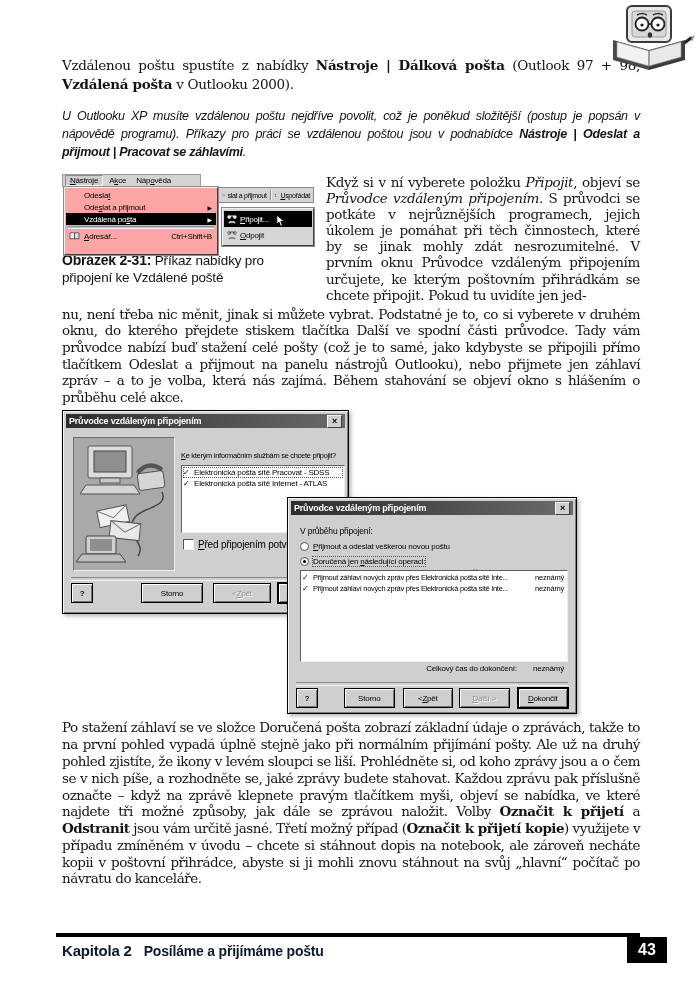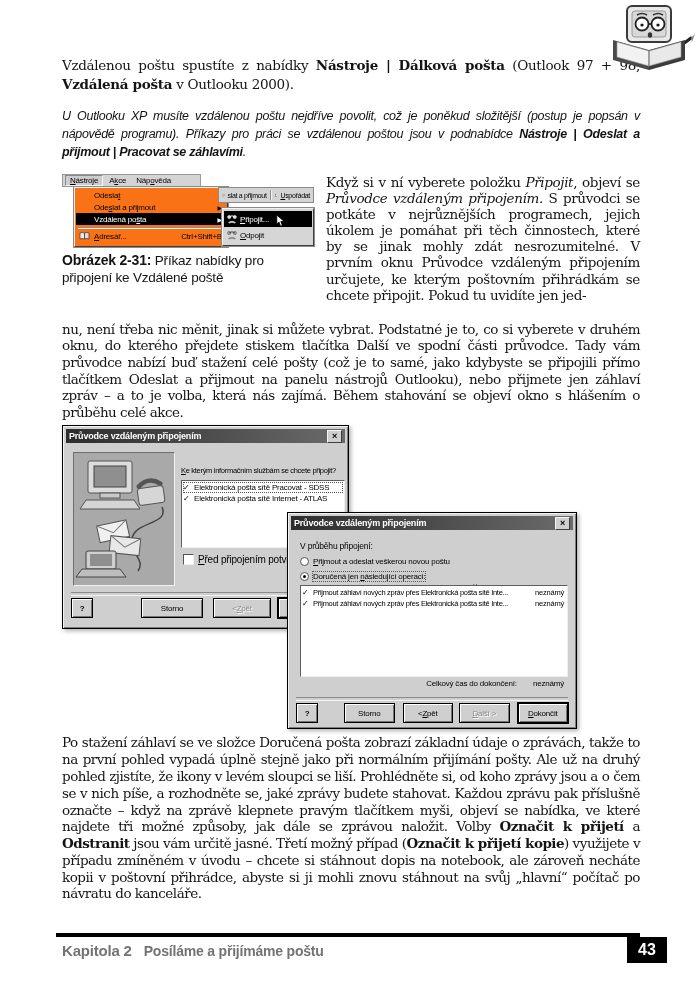--- a/index.html
+++ b/index.html
@@ -7,35 +7,35 @@
         box-sizing:border-box;padding:56px 60px 0 62px;overflow:hidden;
         font-family:"DejaVu Serif",serif;color:#141414;}
   .b{font-weight:bold}.i{font-style:italic}.u{text-decoration:underline}
   .serif{font-family:"DejaVu Serif",serif;text-align:justify;}
   .p1{font-size:13.5px;line-height:19px;letter-spacing:-0.3px;}
   .note{margin-top:13px;font-family:"Liberation Sans",sans-serif;font-style:italic;
         font-size:12.5px;line-height:18px;letter-spacing:-0.3px;text-align:justify;}
   .row{margin-top:13px;display:flex;gap:12px;}
   .figcol{width:252px;flex:none;}
   .coltext{flex:1;font-size:13.5px;line-height:16.1px;letter-spacing:-0.35px;}
-  .wide{margin-top:18px;font-size:13.5px;line-height:16.6px;letter-spacing:-0.5px;}
+  .wide{margin-top:3px;font-size:13.5px;line-height:16.6px;letter-spacing:-0.5px;}
   .final{margin-top:7px;font-size:13.5px;line-height:16.8px;letter-spacing:-0.5px;}
   .caption{margin-top:5px;font-family:"Liberation Sans",sans-serif;font-size:13.5px;
            line-height:16.5px;letter-spacing:-0.2px;}
   .caption .b{font-size:14px;}
   .cap32{margin-top:8px;}
 
   
   .shot31{position:relative;width:252px;height:73px;font-family:"Liberation Sans",sans-serif;
           font-size:8px;letter-spacing:-0.2px;color:#000;}
   .menubar{position:absolute;left:0;top:0;width:139px;height:13px;background:#d4d4d4;
            border:1px solid #9a9a9a;display:flex;align-items:center;gap:2px;padding:0 2px;box-sizing:border-box;}
   .mitem{padding:0 4px;white-space:nowrap;}
   .mitem.pressed{border:1px solid;border-color:#8a8a8a #f4f4f4 #f4f4f4 #8a8a8a;background:#cdcdcd;}
-  .dropdown{position:absolute;left:12px;top:13px;width:154px;height:60px;background:#f97316;
+  .dropdown{position:absolute;left:2px;top:13px;width:154px;height:68px;background:#fca5a5;
             border:1px solid;border-color:#f2f2f2 #3e3e3e #3e3e3e #f2f2f2;box-shadow:0 0 0 1px #8a8a8a;
             box-sizing:border-box;padding:1px;}
   .ditem{height:12px;display:flex;align-items:center;padding:0 4px 0 18px;white-space:nowrap;position:relative;}
   .ditem .arr{margin-left:auto;font-size:6px;}
   .ditem.sel{background:#000;color:#fff;}
   .dsep{height:1px;margin:1px 2px;border-top:1px solid #8f8f8f;border-bottom:1px solid #f2f2f2;}
   .ditem .licon{position:absolute;left:3px;top:1px;width:11px;height:10px;}
   .ditem .short{margin-left:auto;}
   .toolfrag{position:absolute;left:156px;top:13px;width:96px;height:16px;background:#d4d4d4;
             border:1px solid #8a8a8a;display:flex;align-items:center;gap:3px;padding:0 3px;
@@ -91,21 +91,21 @@
   .lb2{left:12px;top:72px;width:264px;height:88px;padding:1px;}
   .trow{display:flex;align-items:center;gap:3px;height:11px;}
   .trow .tl{flex:1;overflow:hidden;white-space:nowrap;font-size:7.5px;letter-spacing:-0.3px;}
   .trow .tt{flex:none;font-size:7.5px;padding-right:2px;}
   .totrow{position:absolute;right:12px;top:166px;font-size:8px;white-space:nowrap;}
   .totrow .val{display:inline-block;margin-left:14px;}
 
   
   .rule{position:absolute;left:56px;top:933px;width:584px;height:4px;background:#000;}
   .ftext{position:absolute;left:62px;top:942px;font-family:"Liberation Sans",sans-serif;
-         font-size:14px;font-weight:bold;letter-spacing:-0.2px;color:#737373;}
+         font-size:14px;font-weight:bold;letter-spacing:-0.2px;color:#0f172a;}
   .ftext .chap{font-size:15px;margin-right:12px;}
   .pnum{position:absolute;left:627px;top:937px;width:40px;height:26px;background:#000;color:#fff;
         font-family:"Liberation Sans",sans-serif;font-size:16px;font-weight:bold;
         display:flex;align-items:center;justify-content:center;}
   .mascot{position:absolute;right:5px;top:4px;width:92px;height:66px;}
 </style>
 </head>
 <body>
 
 <div class="page">

